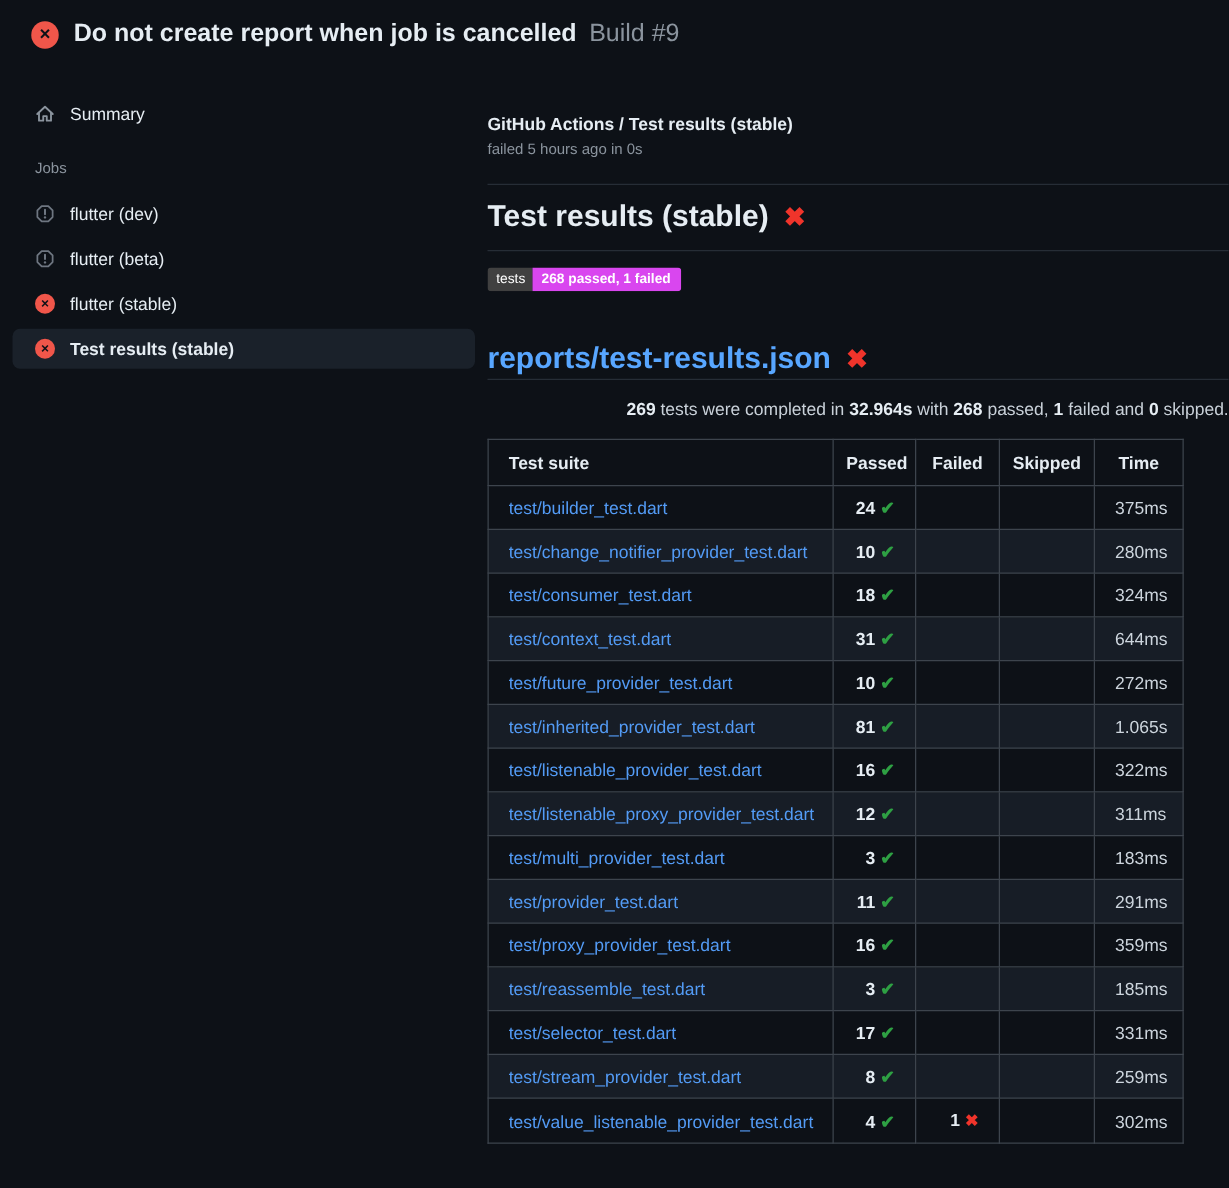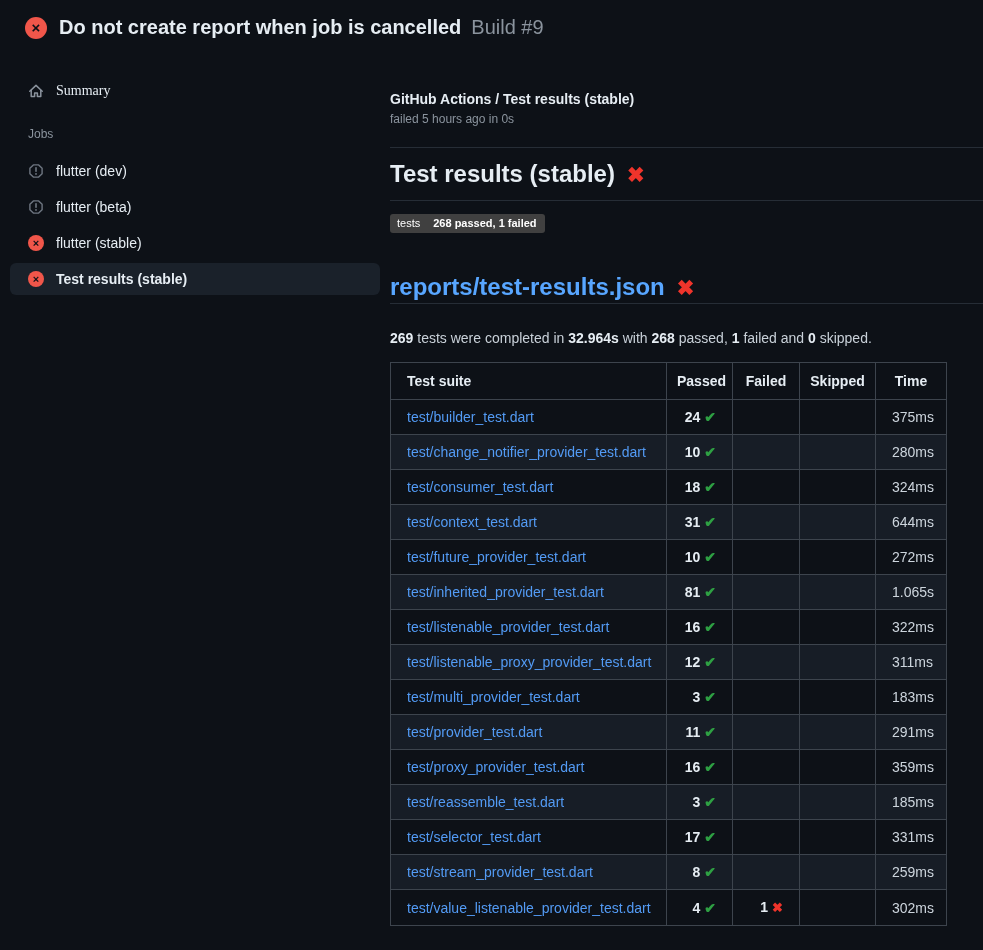--- a/index.html
+++ b/index.html
@@ -24,21 +24,21 @@
   .app-title { font-size:20px; font-weight:bold; color:#e6edf3; }
   .app-build { font-size:20px; color:#8b949e; margin-left:-2px; }
   
   .layout { display:flex; align-items:flex-start; }
   .sidebar { width:390px; flex-shrink:0; }
   .main { flex:1; padding-top:38px; min-width:0; }
   
   .summary-item {
     margin:22px 10px 0 10px; padding:8px 8px 8px 18px;
     display:flex; align-items:center; gap:12px;
-    color:#e6edf3; border-radius:6px; cursor:pointer;font-family:Liberation Serif, serif;
+    color:#e6edf3; border-radius:6px; cursor:pointer;
   }
   .jobs-label { margin:20px 0 0 28px; font-size:12px; color:#8b949e; }
   .jobs-list { margin-top:14px; }
   .job-item {
     margin:0 10px 4px 10px; padding:8px 8px 8px 18px;
     display:flex; align-items:center; gap:12px;
     color:#e6edf3; border-radius:6px; cursor:pointer;
   }
   .job-item.selected { background:#1a212a; font-weight:bold; }
   .status-icon { width:16px; height:16px; flex-shrink:0; display:flex; align-items:center; justify-content:center; }
@@ -64,21 +64,21 @@
     line-height:1;
   }
   .badge { margin-top:13px; display:inline-flex; font-size:11px; color:#ffffff;
     border-radius:3px; overflow:hidden; line-height:1; }
   .badge-label { padding:4px 6px 4px 7px; }
   .badge-value { padding:4px 8px 4px 7px; font-weight:bold; }
   .report-title {
     margin-top:40px; font-size:24px; font-weight:bold; color:#58a6ff;
     display:flex; align-items:center; cursor:pointer;
   }
-  .summary-text { margin-top:26px; color:#c9d1d9; }
+  .summary-text { margin-top:15px; color:#c9d1d9;text-align:right; }
   .summary-text b { color:#e6edf3; }
   
   table.results {
     margin-top:16px; border-collapse:collapse; table-layout:fixed;
     width:556px; font-size:14px;
   }
   table.results th, table.results td {
     border:1px solid #3d444d; padding:7px 16px; line-height:20px;
     overflow:hidden; white-space:nowrap;
   }
@@ -153,21 +153,21 @@
 
     <div class="section-title">
       <span>Test results (stable)</span>
       <span class="heading-cross">✖</span>
     </div>
     <hr class="divider divider-2">
 
     <div>
       <span class="badge">
         <span class="badge-label" id="badge-label" style="background: #404040;">tests</span>
-        <span class="badge-value" id="badge-value" style="background: #404040;">268 passed, 1 failed</span>
+        <span class="badge-value" id="badge-value" style="background: #d946ef;">268 passed, 1 failed</span>
       </span>
     </div>
 
     <div class="report-title">
       <span>reports/test-results.json</span>
       <span class="heading-cross">✖</span>
     </div>
     <hr class="divider divider-3">
 
     <p class="summary-text" id="summary-text"><b>269</b><span> tests were completed in </span><b>32.964s</b><span> with </span><b>268</b><span> passed, </span><b>1</b><span> failed and </span><b>0</b><span> skipped.</span></p>

